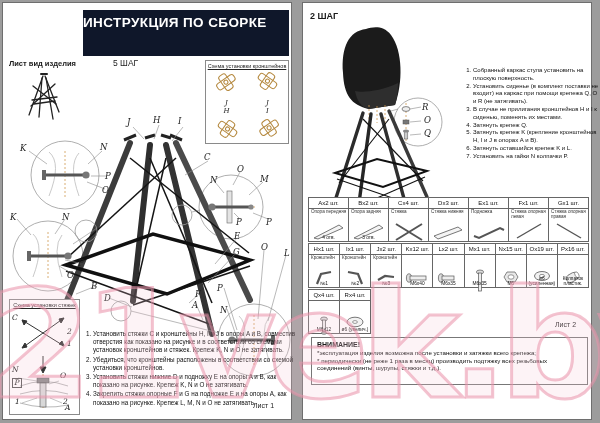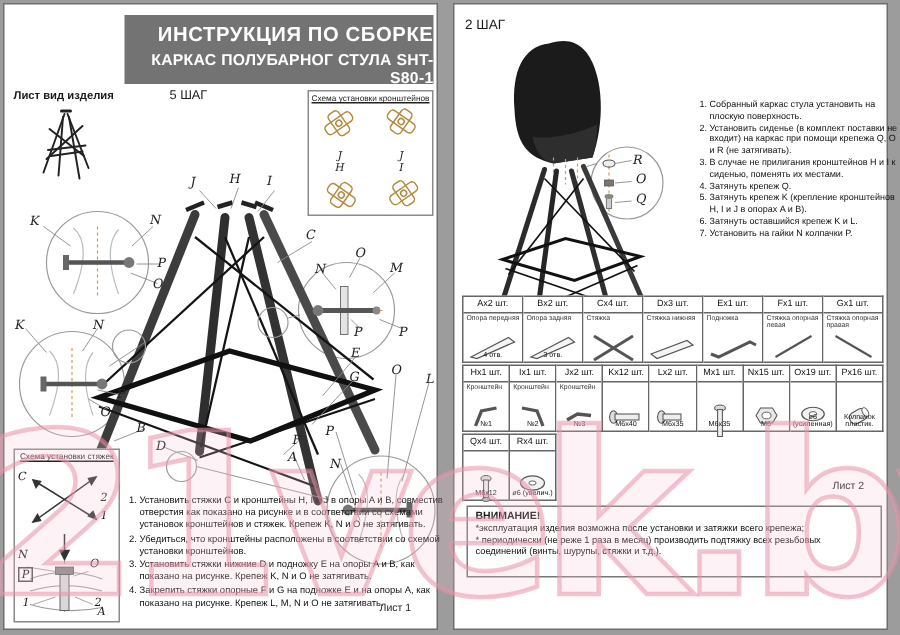--- a/index.html
+++ b/index.html
@@ -12,21 +12,21 @@
   .page {
     position:absolute; top:2px; width:290px; height:418px;
     background:#ffffff; border:1px solid #6e6e6e; box-sizing:border-box;
   }
   #page1 { left:2px; }
   #page2 { left:302px; }
 
   
   .p1-header {
     position:absolute; left:80px; top:7px; width:206px; height:46px;
-    background:#737373; color:#fff; text-align:right; box-sizing:border-box; padding-top:5px;
+    background:#0f172a; color:#fff; text-align:left; box-sizing:border-box; padding-top:5px;
   }
   .p1-header .h1 { font-size:13.5px; font-weight:bold; letter-spacing:.4px; }
   .p1-header .h2 { font-size:10.5px; font-weight:bold; margin-top:4px; letter-spacing:.2px; }
   .gv-label { position:absolute; left:6px; top:56px; font-size:7.5px; font-weight:bold; }
   .gv-svg { position:absolute; left:16px; top:67px; }
   .step-label1 { position:absolute; left:110px; top:55px; font-size:8.5px; color:#222; }
   .main-svg { position:absolute; left:0; top:0; }
 
   .co {
     position:absolute; font-family:"DejaVu Serif", serif; font-style:italic;
@@ -53,21 +53,21 @@
   .list1 {
     position:absolute; left:80px; top:327px; width:208px; margin:0; padding:0 0 0 10px;
     font-size:6.3px; line-height:8.2px; color:#111;
   }
   .list1 li { margin:0 0 1px 0; }
   .sheet-label { position:absolute; font-size:7px; color:#222; }
   #sheet1 { left:250px; top:399px; }
   #sheet2 { left:252px; top:318px; }
 
   
-  .step-label2 { position:absolute; left:7px; top:8px; font-size:9px; font-weight:normal; }
+  .step-label2 { position:absolute; left:7px; top:8px; font-size:9px; font-weight:bold; }
   .chair-svg { position:absolute; left:8px; top:18px; }
   .list2 {
     position:absolute; left:160px; top:64px; width:126px; margin:0; padding:0 0 0 10px;
     font-size:6px; line-height:7.8px; color:#111;
   }
   .list2 li { margin:0; }
 
   .t-row { position:absolute; display:flex; z-index:2; }
   .t-row1 { left:5px; top:194px; width:281px; height:45px; }
   .t-row2 { left:5px; top:240px; width:281px; height:45px; }
@@ -101,21 +101,20 @@
 </style>
 </head>
 <body>
 
 <div id="root">
 
   <div class="page" id="page1">
 
     <div class="p1-header">
       <div class="h1">ИНСТРУКЦИЯ ПО СБОРКЕ</div>
-      <div class="h2">КАРКАС ПОЛУБАРНОГ СТУЛА SHT-S80-1</div>
     </div>
 
     <div class="gv-label">Лист вид изделия</div>
     <svg class="gv-svg" width="50" height="52" viewBox="0 0 50 52">
       <g stroke="#222" stroke-width="1.3" fill="none" stroke-linecap="round">
         <line x1="24" y1="6" x2="10" y2="45"></line>
           <line x1="26" y1="6" x2="40" y2="42"></line>
         <line x1="23" y1="8" x2="20" y2="47"></line>
           <line x1="27" y1="8" x2="34" y2="49"></line>
         <line x1="13" y1="30" x2="38" y2="27"></line>

